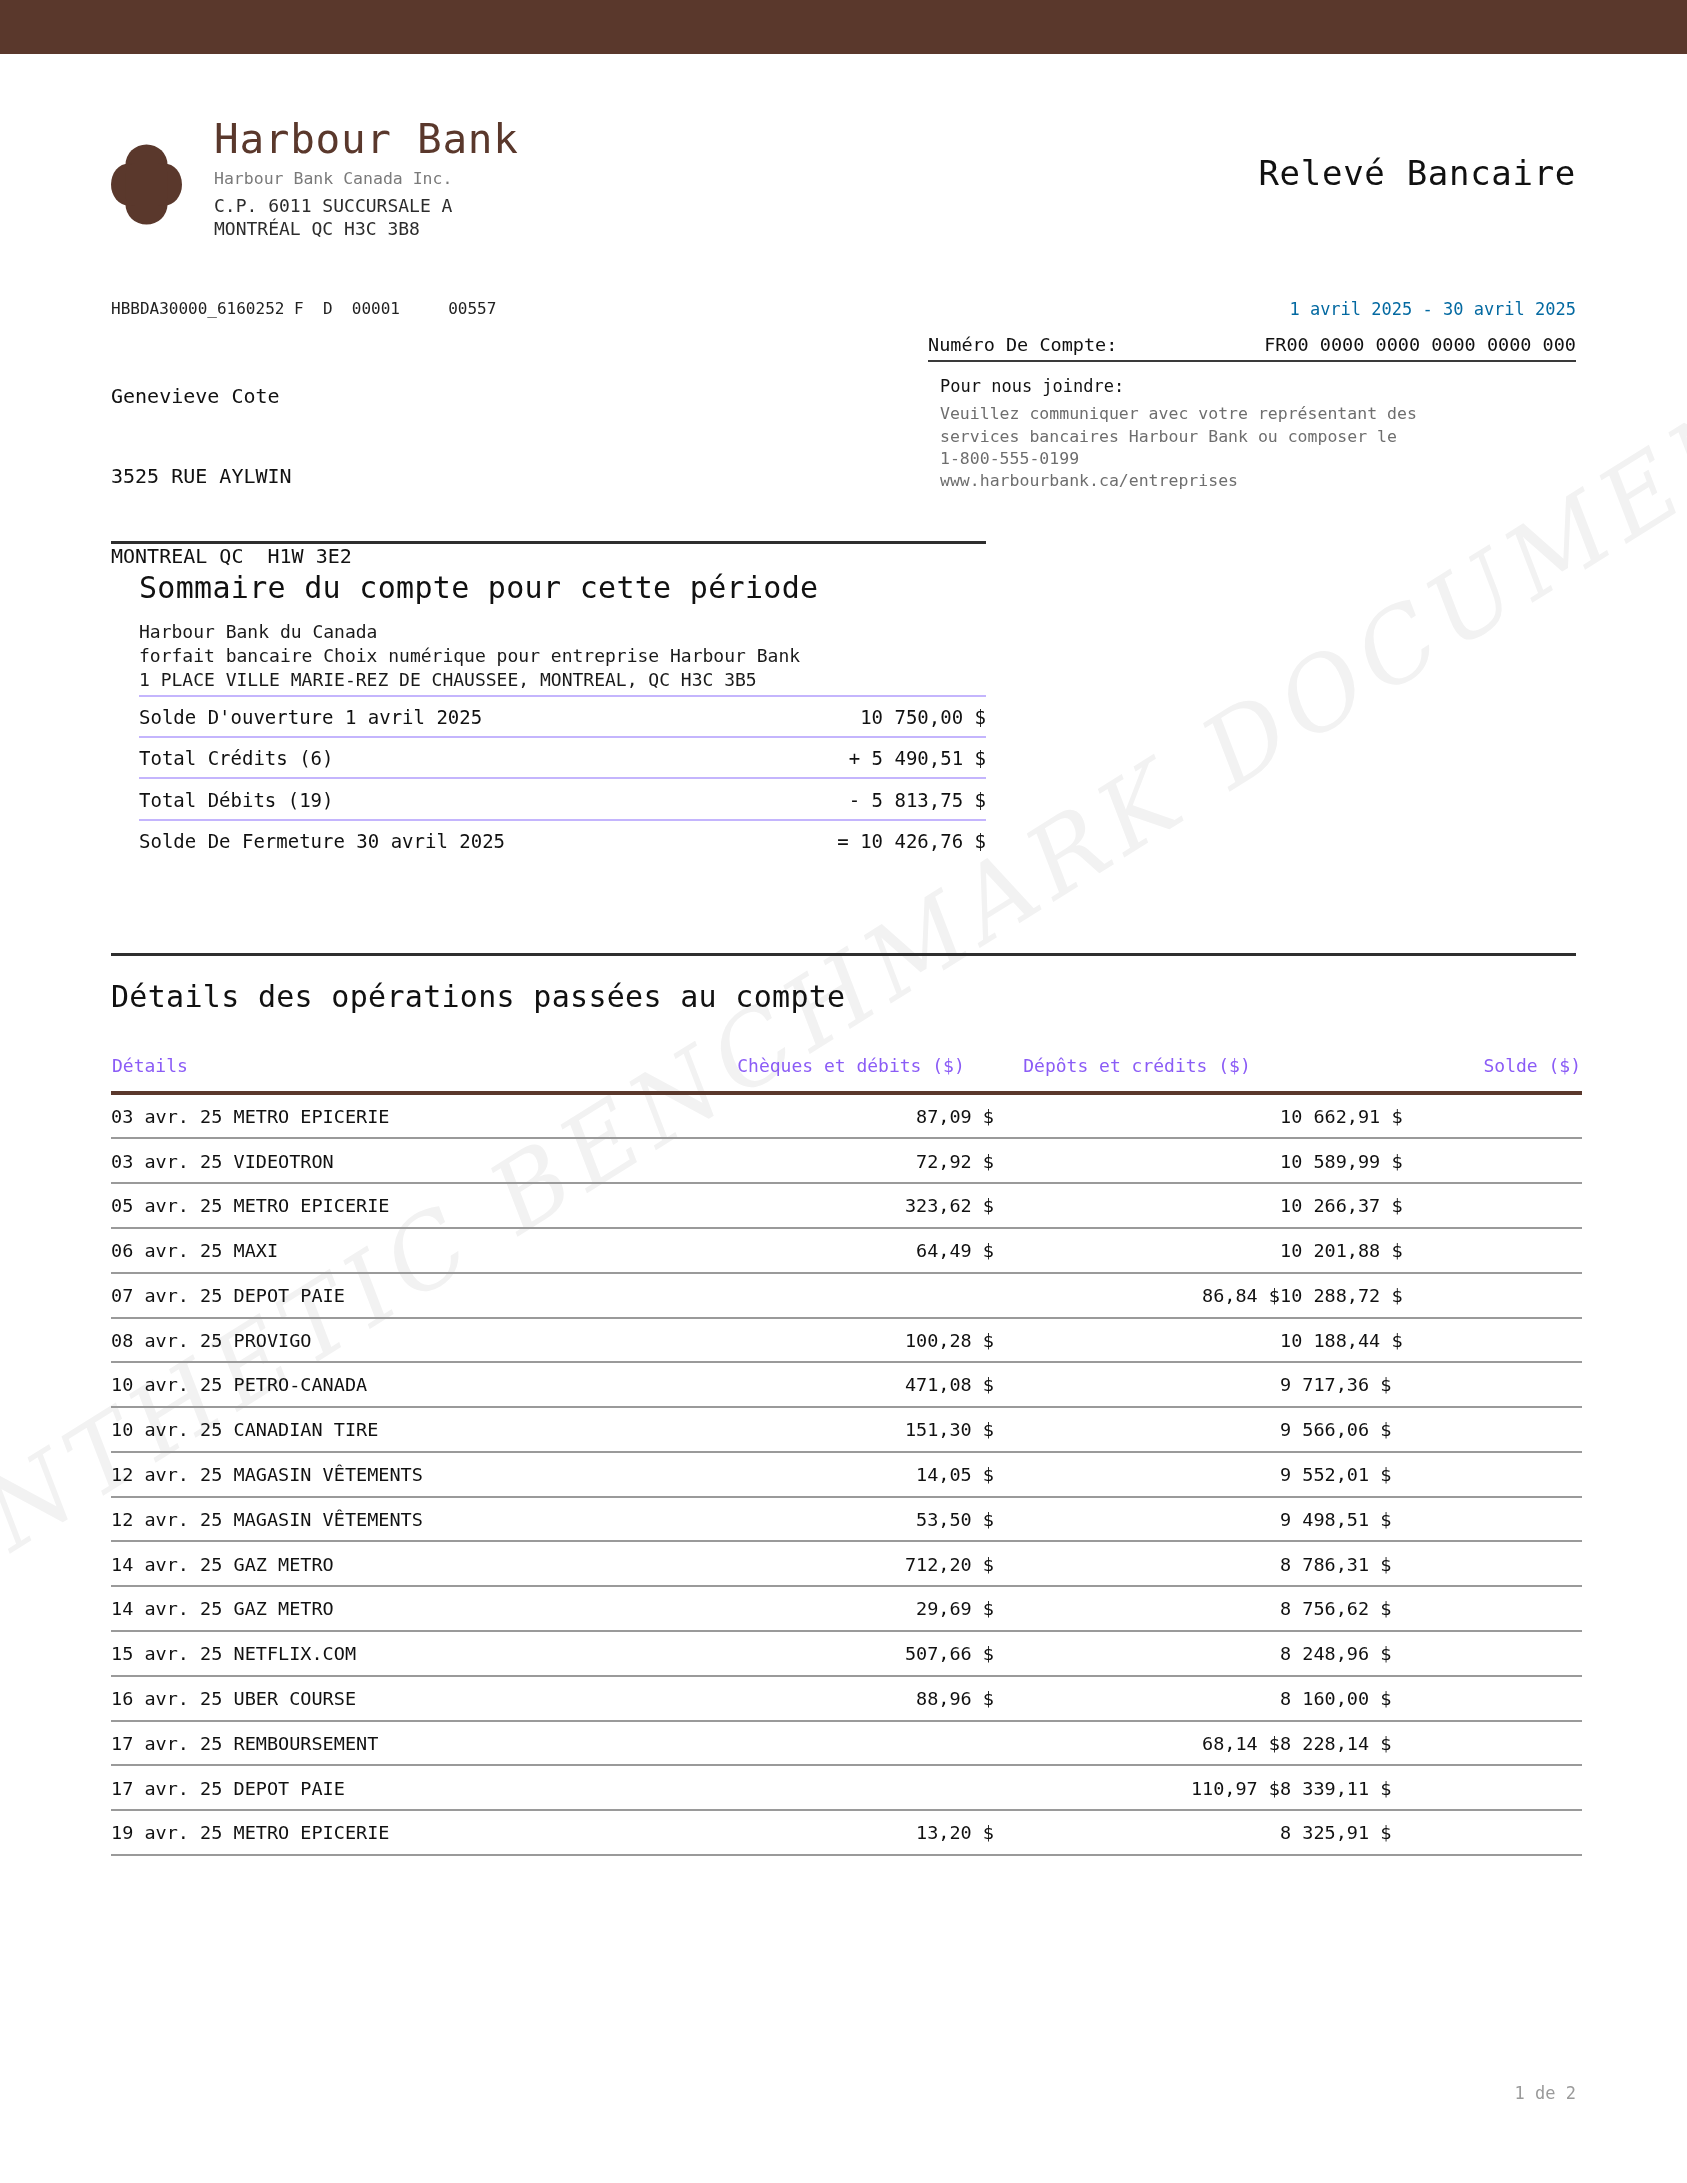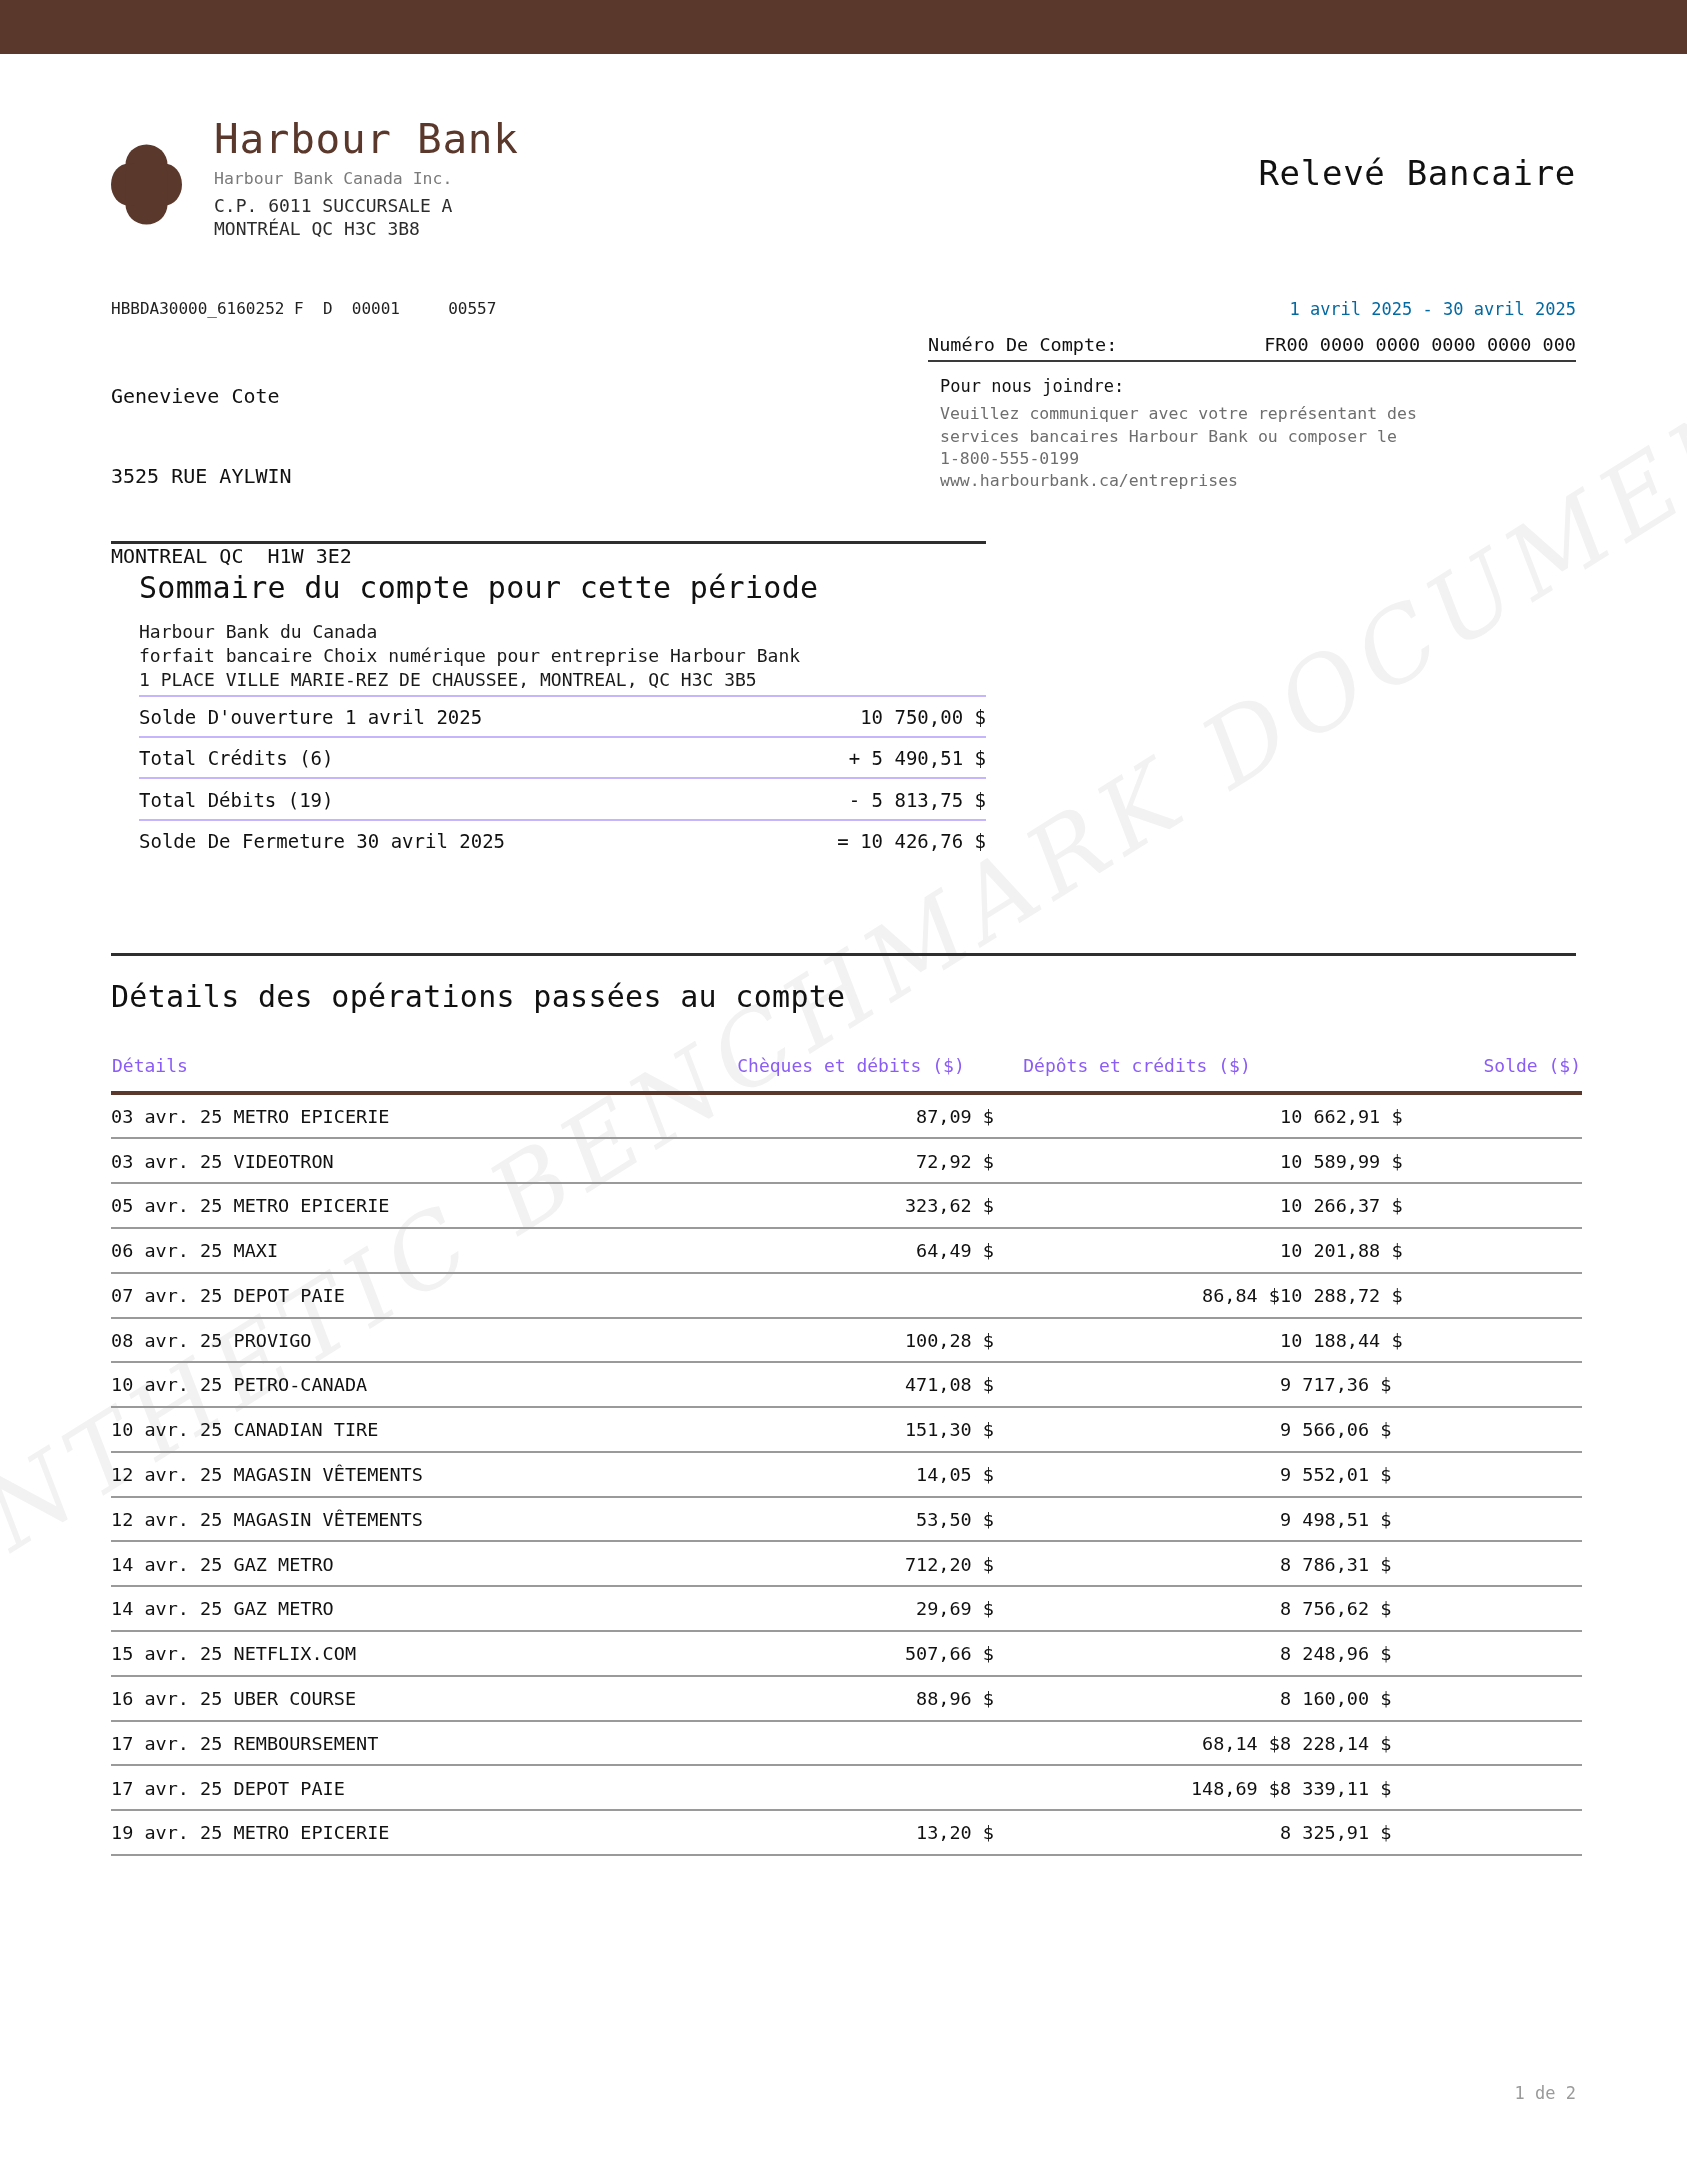--- a/index.html
+++ b/index.html
@@ -446,21 +446,21 @@
           </tr>
           <tr>
             <td class="c-details">17 avr. 25 REMBOURSEMENT</td>
             <td class="c-debit"></td>
             <td class="c-credit">68,14 $</td>
             <td class="c-balance">8 228,14 $</td>
           </tr>
           <tr>
             <td class="c-details">17 avr. 25 DEPOT PAIE</td>
             <td class="c-debit"></td>
-            <td class="c-credit">148,69 $</td>
+            <td class="c-credit">110,97 $</td>
             <td class="c-balance">8 339,11 $</td>
           </tr>
           <tr>
             <td class="c-details">19 avr. 25 METRO EPICERIE</td>
             <td class="c-debit">13,20 $</td>
             <td class="c-credit"></td>
             <td class="c-balance">8 325,91 $</td>
           </tr>
         </tbody>
     </table>

